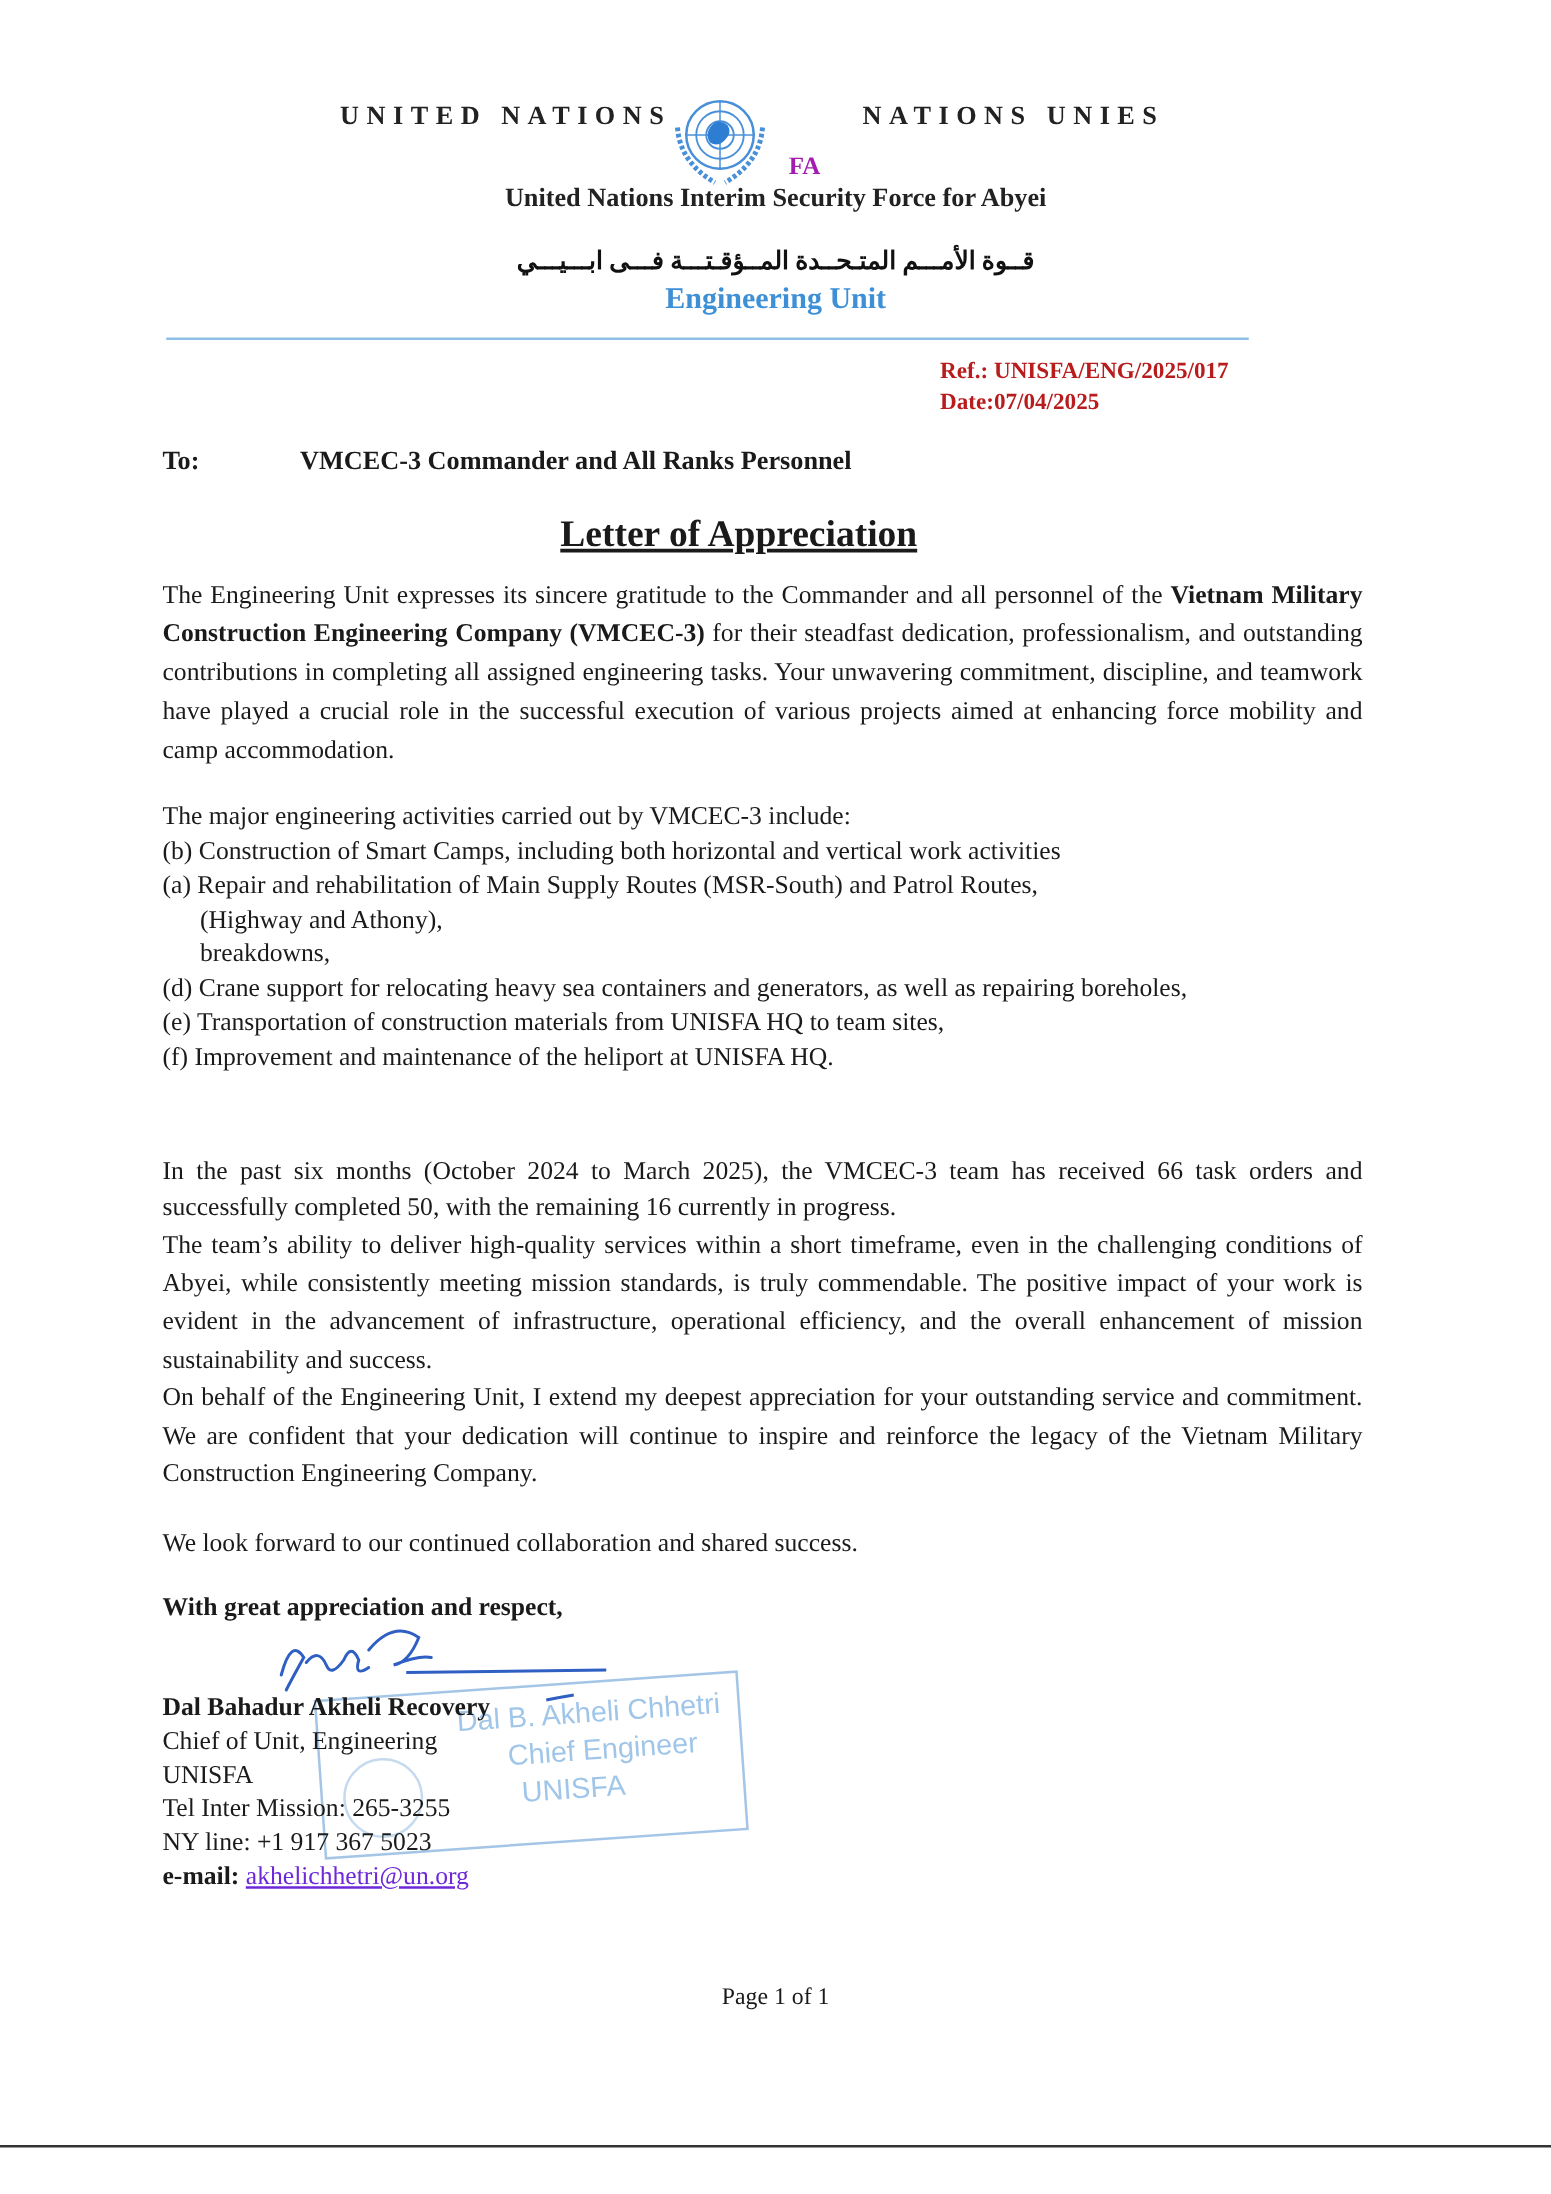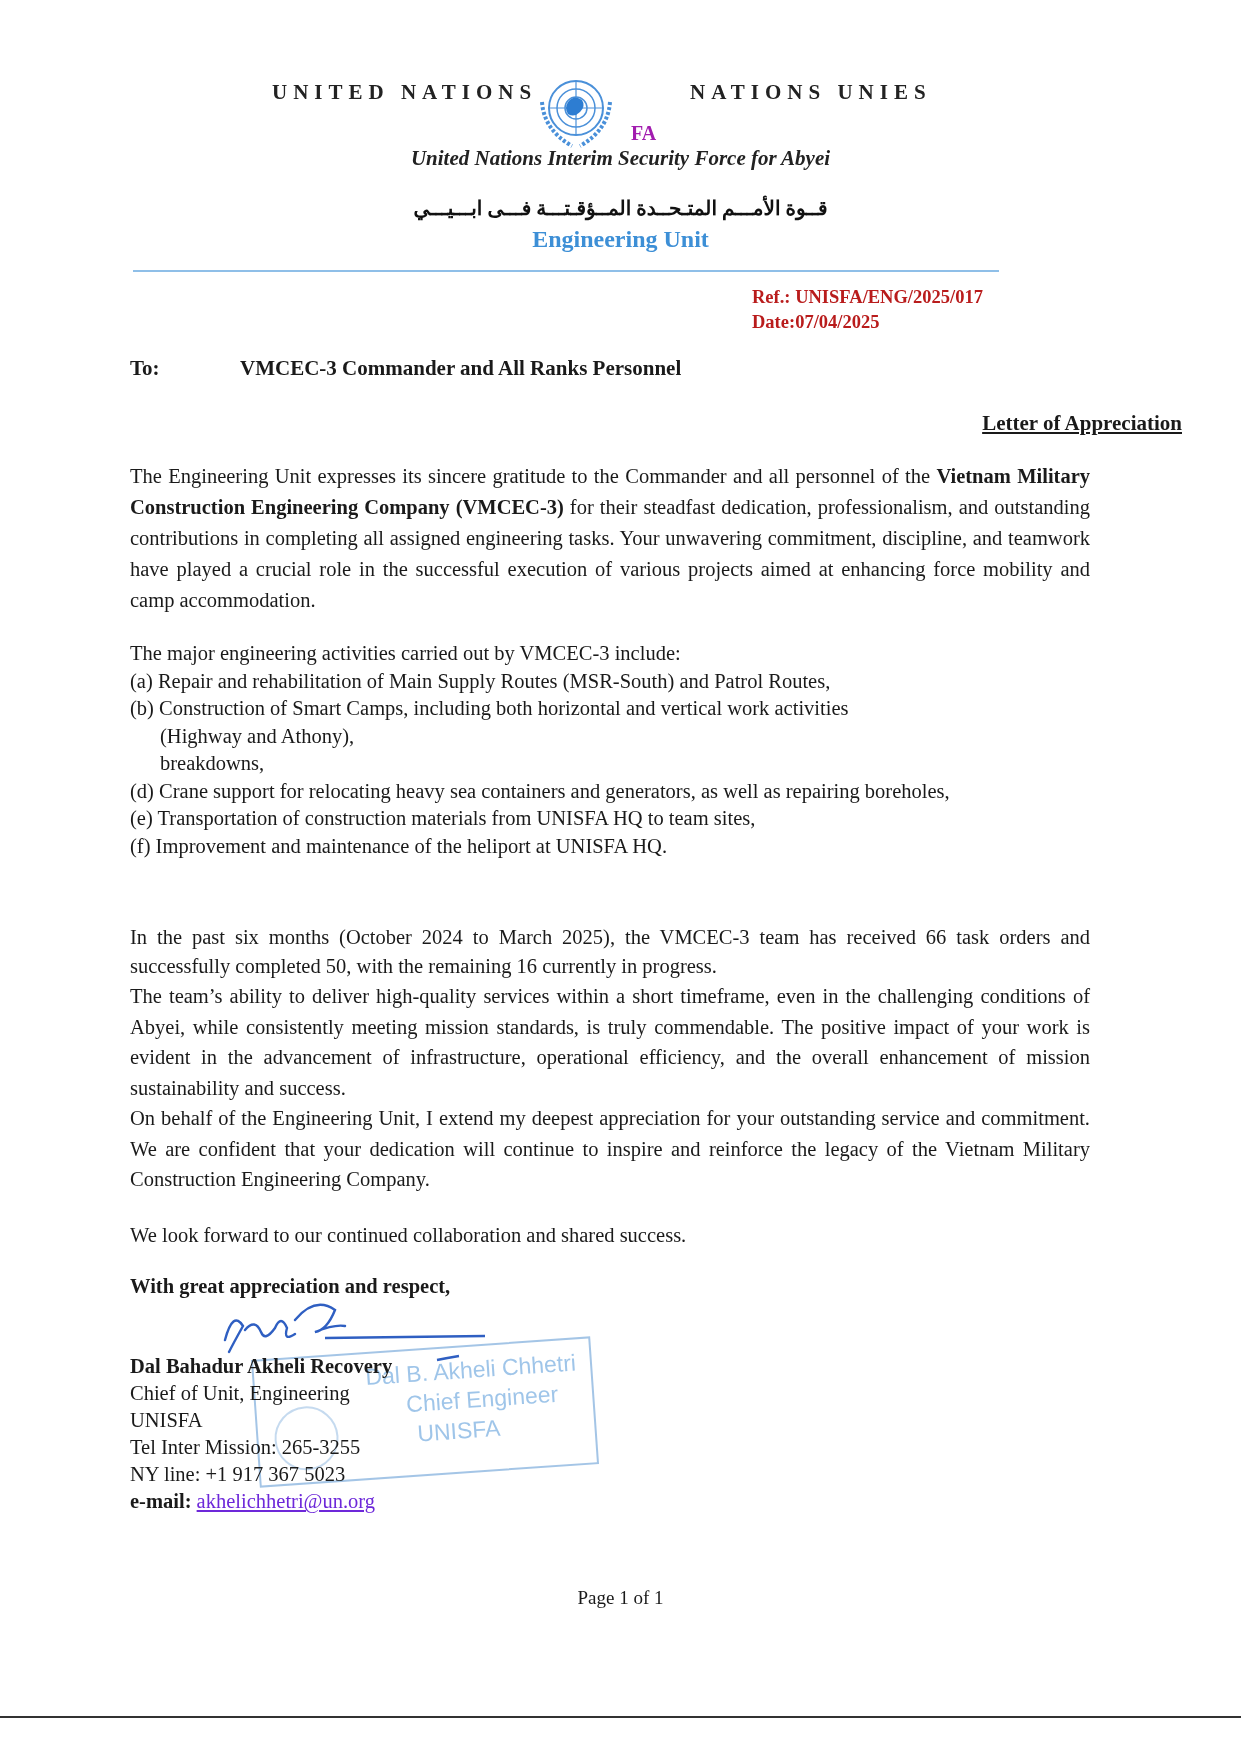--- a/index.html
+++ b/index.html
@@ -9,21 +9,21 @@
   .hdr-spaced { font-weight:bold; font-size:21px; letter-spacing:6px; color:#222; white-space:nowrap; }
   .emblem { position:absolute; left:532px; top:72px; width:88px; height:82px; }
   .hdr-fa { font-weight:bold; font-size:20px; color:#a21caf; }
   .hdr-mission { font-weight:bold; font-size:21px; color:#222; left:0; width:1241px; text-align:center; }
   .hdr-arabic { font-weight:bold; font-size:20px; direction:rtl; color:#111; left:0; width:1241px; text-align:center; }
   .hdr-unit { font-weight:bold; font-size:24px; color:#3d8fd6; left:0; width:1241px; text-align:center; }
   .hdr-rule { left:133px; top:270px; width:866px; height:2px; background:#8fbfe8; }
   .ref { font-weight:bold; font-size:18.5px; line-height:25px; color:#b91c1c; }
   .to-label { font-weight:bold; font-size:21px; }
   .to-value { font-weight:bold; font-size:21px; }
-  .title { font-weight:bold; font-size:21px; text-decoration:underline; left:0; width:1182px; text-align:right; }
+  .title { font-weight:bold; font-size:30px; text-decoration:underline; left:0; width:1182px; text-align:center; }
   .para { left:130px; width:960px; font-size:20.5px; line-height:31px; text-align:justify; }
   .para b { font-weight:bold; }
   .list { left:130px; width:960px; font-size:20.5px; line-height:27.5px; }
   .list .item { display:block; }
   .list .indent { display:block; padding-left:30px; }
   .closing { font-weight:bold; font-size:20.5px; }
   .sig-block { font-size:20.5px; line-height:27px; }
   .sig-block .name { font-weight:bold; }
   .email-label { font-weight:bold; }
   .email-link { font-weight:normal; color:#6d28d9; text-decoration:underline; }
@@ -48,41 +48,41 @@
   <circle cx="44" cy="36" r="27" fill="none" stroke="#4a90d9" stroke-width="2"></circle>
   <circle cx="44" cy="36" r="19" fill="none" stroke="#4a90d9" stroke-width="1.5"></circle>
   <circle cx="44" cy="36" r="11" fill="none" stroke="#4a90d9" stroke-width="1.5"></circle>
   <line x1="17" y1="36" x2="71" y2="36" stroke="#4a90d9" stroke-width="1.2"></line>
   <line x1="44" y1="9" x2="44" y2="63" stroke="#4a90d9" stroke-width="1.2"></line>
   <path d="M36 30 q6 -8 14 -2 q4 6 -2 12 q-6 6 -12 2 q-4 -6 0 -12z" fill="#2d7dd2"></path>
   <path d="M10 30 q2 28 30 44 M78 30 q-2 28 -30 44" fill="none" stroke="#4a90d9" stroke-width="4" stroke-dasharray="3 2"></path>
 </svg>
 
 <div class="abs hdr-fa" style="left:631px; top:122px;">FA</div>
-<div class="abs hdr-mission" style="top:146px;font-style:italic;">United Nations Interim Security Force for Abyei</div>
+<div class="abs hdr-mission" style="top:146px;">United Nations Interim Security Force for Abyei</div>
 <div class="abs hdr-arabic" style="top:196px;">قــوة الأمـــم المتـحــدة المــؤقـتـــة فـــى ابـــيـــي</div>
 <div class="abs hdr-unit" style="top:226px;">Engineering Unit</div>
 <div class="abs hdr-rule"></div>
 
 <div class="abs ref" style="left:752px; top:285px;">
   <div>Ref.: UNISFA/ENG/2025/017</div>
   <div>Date:07/04/2025</div>
 </div>
 
 <div class="abs to-label" style="left:130px; top:356px;">To:</div>
 <div class="abs to-value" style="left:240px; top:356px;">VMCEC-3 Commander and All Ranks Personnel</div>
 
 <div class="abs title" style="top:411px;">Letter of Appreciation</div>
 
 <div class="abs para" style="top:461px;"><span>The Engineering Unit expresses its sincere gratitude to the Commander and all personnel of the </span><b>Vietnam Military Construction Engineering Company (VMCEC-3)</b><span> for their steadfast dedication, professionalism, and outstanding contributions in completing all assigned engineering tasks. Your unwavering commitment, discipline, and teamwork have played a crucial role in the successful execution of various projects aimed at enhancing force mobility and camp accommodation.</span></div>
 
 <div class="abs list" style="top:640px;">
   <span class="item">The major engineering activities carried out by VMCEC-3 include:</span>
+  <span class="item">(b) Construction of Smart Camps, including both horizontal and vertical work activities</span>
   <span class="item">(a) Repair and rehabilitation of Main Supply Routes (MSR-South) and Patrol Routes,</span>
-  <span class="item">(b) Construction of Smart Camps, including both horizontal and vertical work activities</span>
   <span class="indent">(Highway and Athony),</span>
   <span class="indent">breakdowns,</span>
   <span class="item">(d) Crane support for relocating heavy sea containers and generators, as well as repairing boreholes,</span>
   <span class="item">(e) Transportation of construction materials from UNISFA HQ to team sites,</span>
   <span class="item">(f) Improvement and maintenance of the heliport at UNISFA HQ.</span>
 </div>
 
 <div class="abs para" style="top:923px; line-height:29px;">In the past six months (October 2024 to March 2025), the VMCEC-3 team has received 66 task orders and successfully completed 50, with the remaining 16 currently in progress.</div>
 <div class="abs para" style="top:981px; line-height:30.5px;">The team’s ability to deliver high-quality services within a short timeframe, even in the challenging conditions of Abyei, while consistently meeting mission standards, is truly commendable. The positive impact of your work is evident in the advancement of infrastructure, operational efficiency, and the overall enhancement of mission sustainability and success.</div>
 <div class="abs para" style="top:1103px; line-height:30.5px;">On behalf of the Engineering Unit, I extend my deepest appreciation for your outstanding service and commitment. We are confident that your dedication will continue to inspire and reinforce the legacy of the Vietnam Military Construction Engineering Company.</div>

